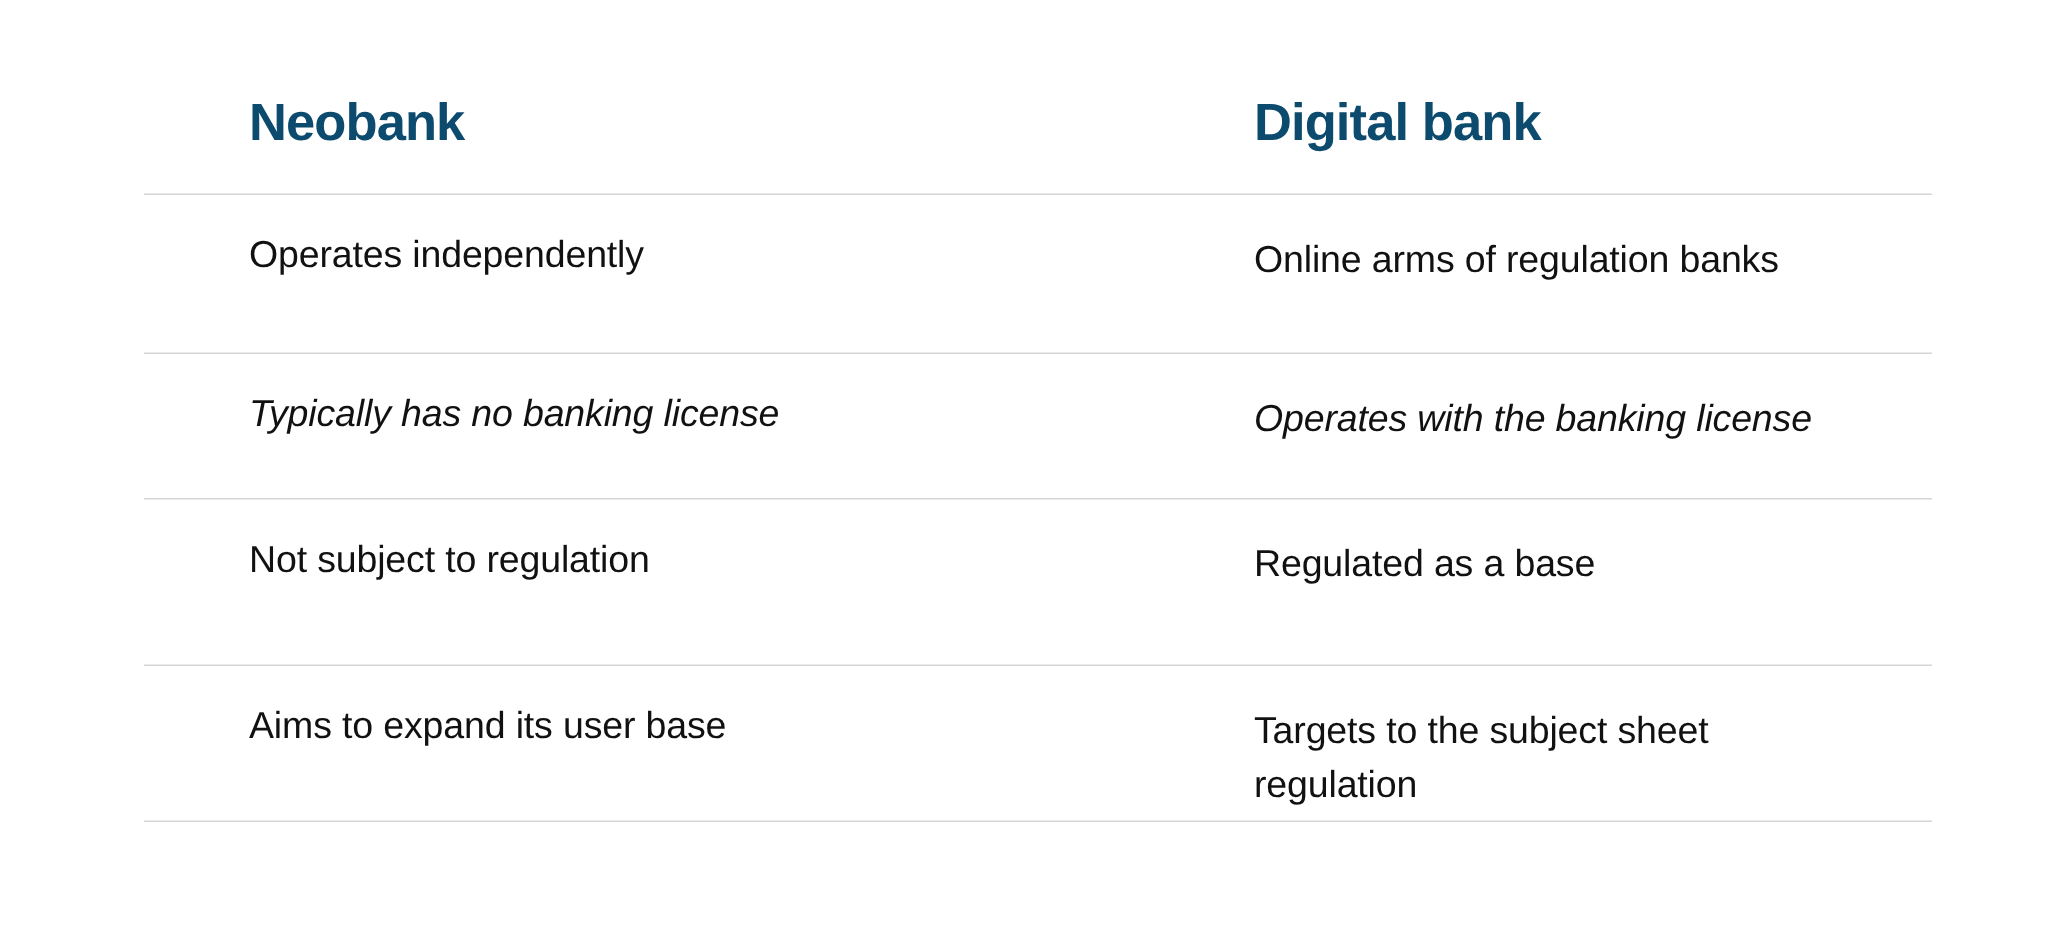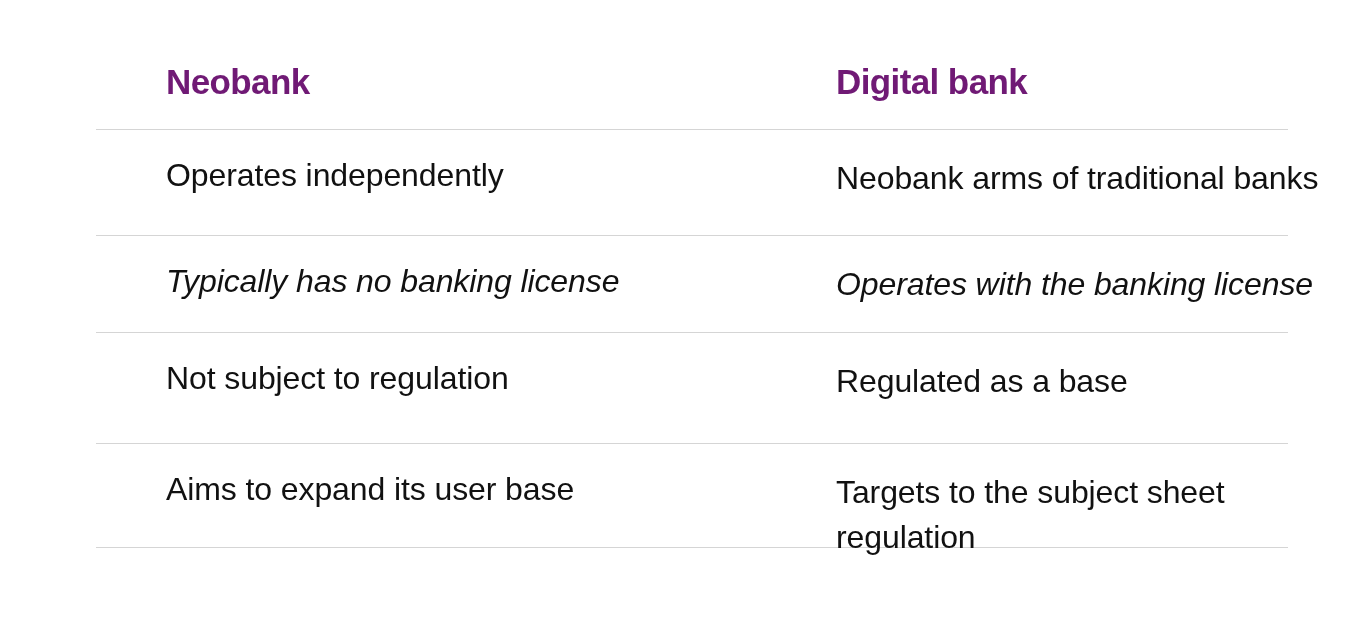--- a/index.html
+++ b/index.html
@@ -33,21 +33,21 @@
     box-sizing: border-box;
     padding-bottom: 28px;
   }
   .head-cell.col-left  { width: 670px; padding-left: 70px; }
   .head-cell.col-right { width: 522px; padding-left: 70px; }
 
   .col-title {
     font-size: 35px;
     font-weight: 700;
     letter-spacing: -0.6px;
-    color: #701a75;
+    color: #0c4a6e;
     line-height: 1.05;
     white-space: nowrap;
   }
 
   
   .table-row {
     display: flex;
     border-top: 1.5px solid #d5d5d5;
     box-sizing: border-box;
   }
@@ -55,21 +55,21 @@
   .table-row.row-2 { height: 97px; font-style: italic; }
   .table-row.row-3 { height: 111px; }
   .table-row.row-4 { height: 105px; justify-content: center; }
 
   .table-row.row-last {
     border-bottom: 1.5px solid #d5d5d5;
   }
 
   .cell {
     box-sizing: border-box;
-    font-size: 32px;
+    font-size: 25px;
     font-weight: 400;
     color: #111111;
     line-height: 1.42;
     letter-spacing: -0.1px;
   }
   .cell.col-left {
     width: 670px;
     padding-left: 70px;
     padding-top: 23px;
   }
@@ -95,21 +95,21 @@
     <div class="head-cell col-right">
       <div class="col-title">Digital bank</div>
     </div>
   </div>
 
   <div class="table-row row-1">
     <div class="cell col-left">
       <span class="cell-line">Operates independently</span>
     </div>
     <div class="cell col-right">
-      <span class="cell-line">Neobank arms of traditional banks</span>
+      <span class="cell-line">Online arms of regulation banks</span>
     </div>
   </div>
 
   <div class="table-row row-2">
     <div class="cell col-left">
       <span class="cell-line">Typically has no banking license</span>
     </div>
     <div class="cell col-right">
       <span class="cell-line">Operates with the banking license</span>
     </div>

